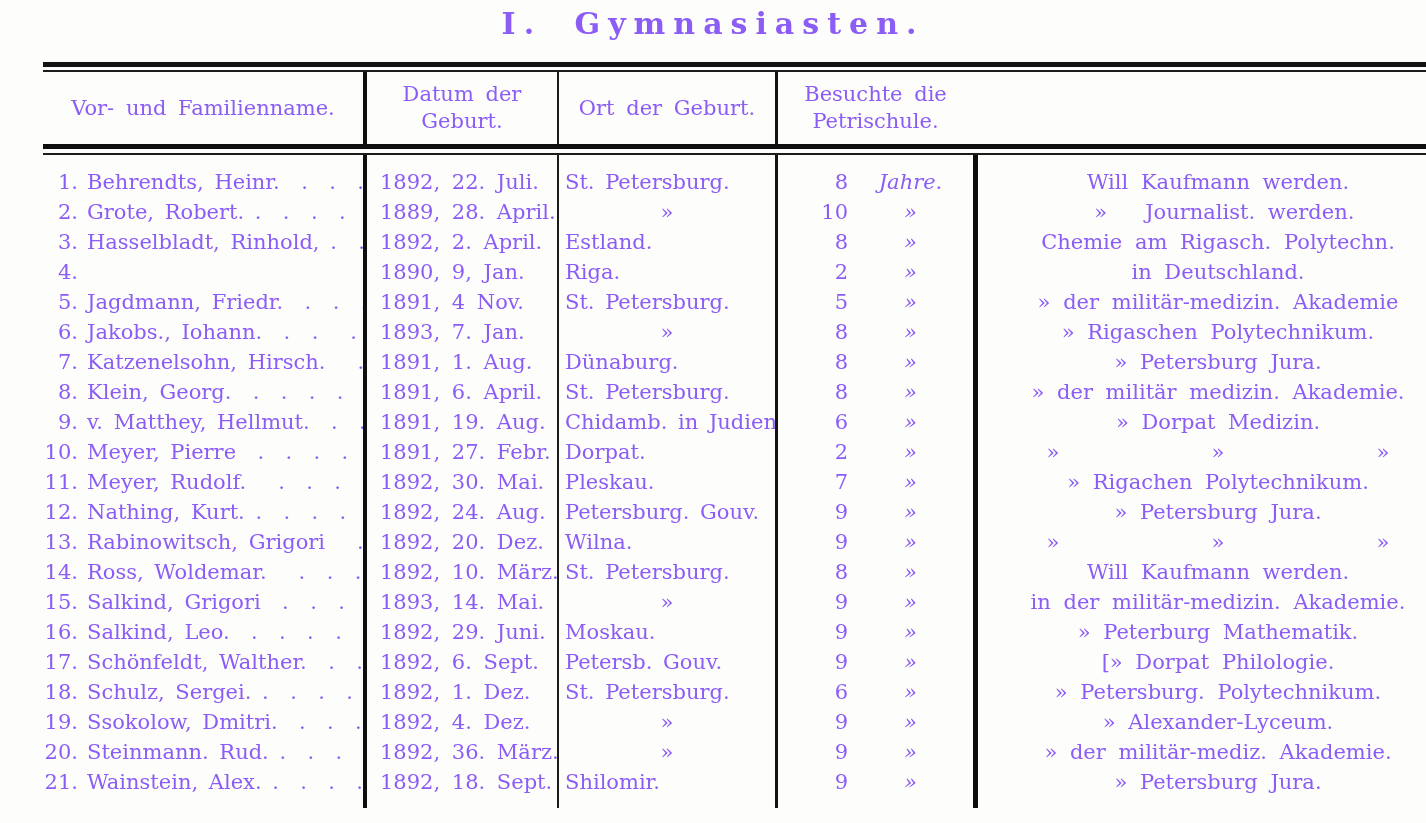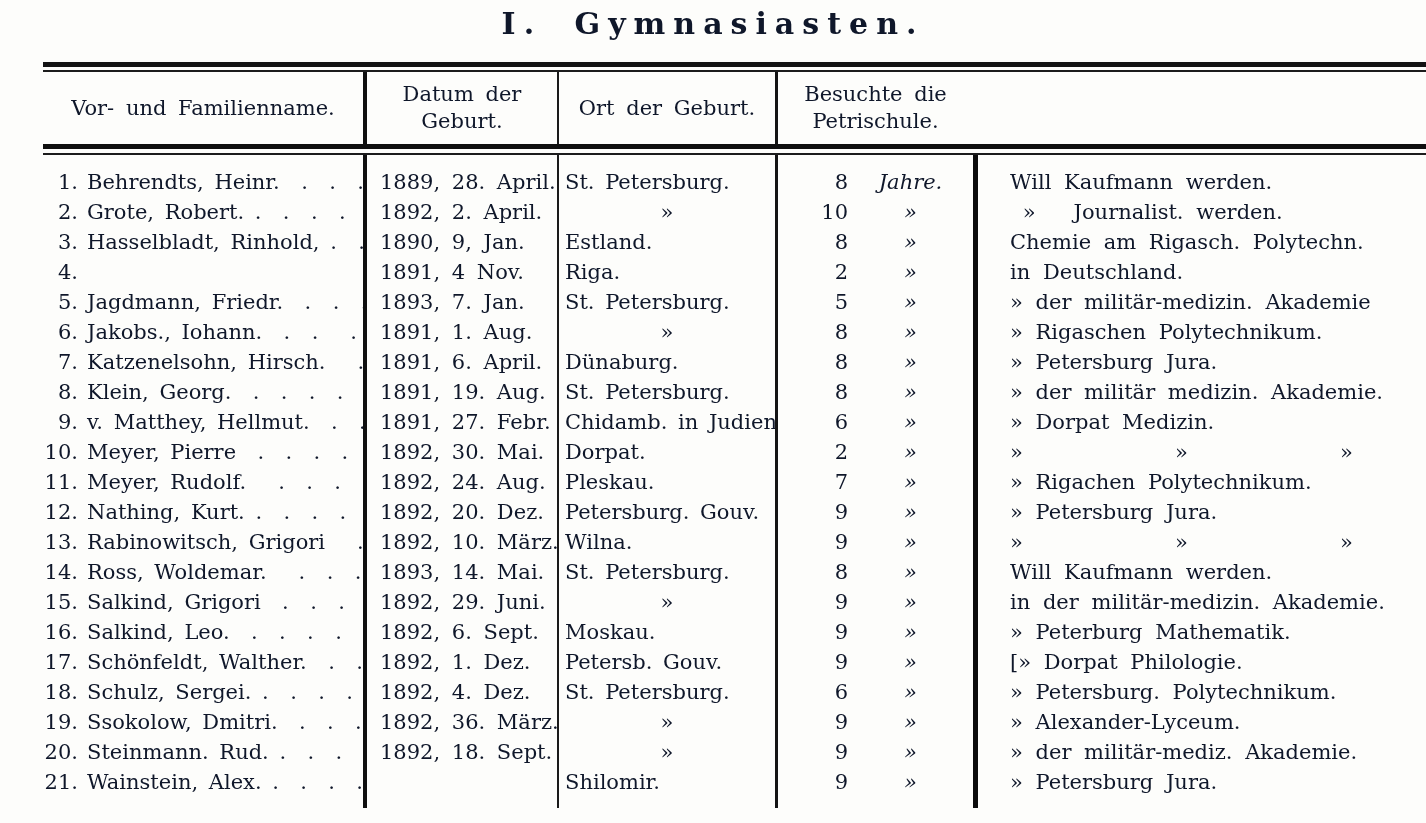--- a/index.html
+++ b/index.html
@@ -2,21 +2,21 @@
 <html><head>
 <meta charset="utf-8">
 <style>
   * { box-sizing: border-box; margin: 0; padding: 0; }
   html, body { background: #ffffff; }
   .page {
     position: relative;
     width: 1426px;
     height: 823px;
     background: #fdfdfb;
-    color: #0f172a;
+    color: #8b5cf6;
     font-family: "DejaVu Serif", serif;
     overflow: hidden;
   }
   .doc-title {
     position: absolute;
     top: 2px;
     left: 0;
     width: 100%;
     text-align: center;
     font-size: 30px;
@@ -74,21 +74,21 @@
   }
   .name-cell { display: flex; }
   .name-cell .idx { flex: none; width: 35px; text-align: right; }
   .name-cell .nm { padding-left: 9px; word-spacing: 4px; }
   .date-cell { padding-left: 13px; word-spacing: 5px; }
   .place-cell { padding-left: 6px; word-spacing: 4px; }
   .place-cell.ditto { padding-left: 0; text-align: center; }
   .visited-cell { display: flex; }
   .visited-cell .vnum { flex: none; width: 70px; text-align: right; }
   .visited-cell .vunit { flex: 1; text-align: center; font-style: italic; }
-  .study-cell { padding-left: 32px; word-spacing: 6px; }
+  .study-cell { padding-left: 32px; word-spacing: 6px; text-align: center; }
 </style>
 </head>
 <body>
 
 <div class="page">
   <div class="doc-title">I. Gymnasiasten.</div>
 
   <div class="table">
     <div class="rule-double-top"></div>
 
@@ -121,20 +121,21 @@
           <div class="cell name-cell"><span class="idx">14.</span><span class="nm">Ross, Woldemar.   .  .  .</span></div>
           <div class="cell name-cell"><span class="idx">15.</span><span class="nm">Salkind, Grigori  .  .  .  .</span></div>
           <div class="cell name-cell"><span class="idx">16.</span><span class="nm">Salkind, Leo.  .  .  .  .  .</span></div>
           <div class="cell name-cell"><span class="idx">17.</span><span class="nm">Schönfeldt, Walther.  .  .</span></div>
           <div class="cell name-cell"><span class="idx">18.</span><span class="nm">Schulz, Sergei. .  .  .  .  .</span></div>
           <div class="cell name-cell"><span class="idx">19.</span><span class="nm">Ssokolow, Dmitri.  .  .  .</span></div>
           <div class="cell name-cell"><span class="idx">20.</span><span class="nm">Steinmann. Rud. .  .  .  .</span></div>
           <div class="cell name-cell"><span class="idx">21.</span><span class="nm">Wainstein, Alex. .  .  .  .</span></div>
         </div>
       <div class="bcol bdr-1">
+          <div class="cell date-cell">1892, 22. Juli.</div>
           <div class="cell date-cell">1889, 28. April.</div>
           <div class="cell date-cell">1892, 2. April.</div>
           <div class="cell date-cell">1890, 9, Jan.</div>
           <div class="cell date-cell">1891, 4 Nov.</div>
           <div class="cell date-cell">1893, 7. Jan.</div>
           <div class="cell date-cell">1891, 1. Aug.</div>
           <div class="cell date-cell">1891, 6. April.</div>
           <div class="cell date-cell">1891, 19. Aug.</div>
           <div class="cell date-cell">1891, 27. Febr.</div>
           <div class="cell date-cell">1892, 30. Mai.</div>

